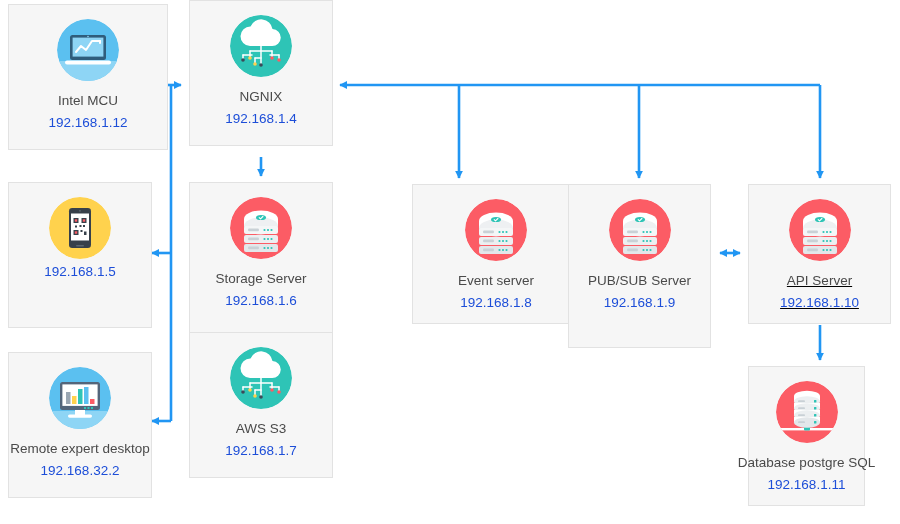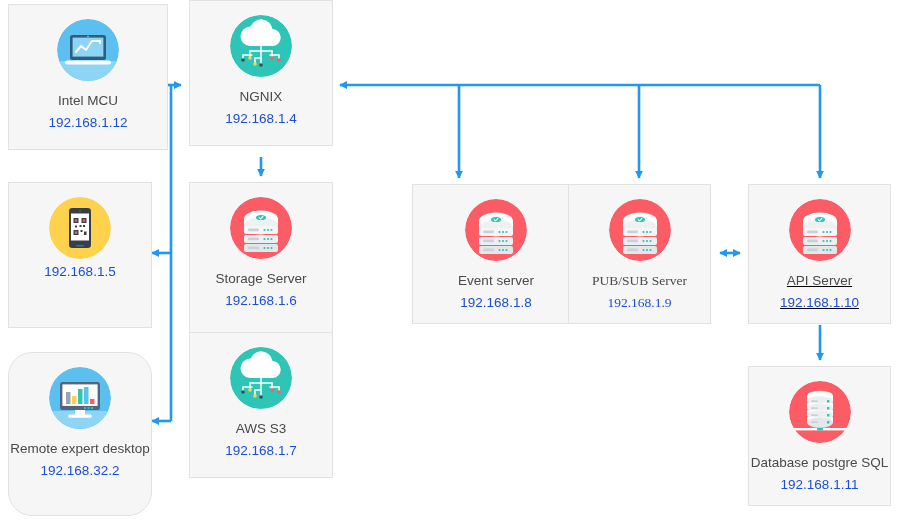--- a/index.html
+++ b/index.html
@@ -258,21 +258,21 @@
           <circle cx="34.5" cy="51" r="1.1"></circle>
             <circle cx="38" cy="51" r="1.1"></circle>
             <circle cx="41.5" cy="51" r="1.1"></circle>
         </g>
       </svg>
     </div>
     <div class="node-label">Event server</div>
     <div class="node-ip">192.168.1.8</div>
   </div>
 
-  <div class="node" style="left:568px; top:184px; width:143px; height:140px;font-family:Liberation Serif, serif;">
+  <div class="node" style="left:568px; top:184px; width:143px; height:164px;">
     <div class="node-icon">
       <svg class="ic-svg" viewBox="0 0 62 62">
         <circle cx="31" cy="31" r="31" fill="#fc5c65"></circle>
         <ellipse cx="31" cy="22" rx="17" ry="8.5" fill="#ffffff"></ellipse>
         <rect x="14" y="22" width="34" height="7" fill="#ffffff"></rect>
         <ellipse cx="31" cy="29" rx="17" ry="8.5" fill="#eef0f2"></ellipse>
         <ellipse cx="31" cy="20.5" rx="5" ry="2.6" fill="#2ec4b6"></ellipse>
         <path d="M29.2,20.6 l1.3,1.2 l2.4,-2.3" stroke="#ffffff" stroke-width="1.1" fill="none" stroke-linecap="round" stroke-linejoin="round"></path>
         <rect x="14" y="29" width="34" height="8" rx="2" fill="#f4f6f7"></rect>
         <rect x="14" y="38" width="34" height="8" rx="2" fill="#eceff1"></rect>
@@ -326,21 +326,21 @@
           <circle cx="34.5" cy="51" r="1.1"></circle>
             <circle cx="38" cy="51" r="1.1"></circle>
             <circle cx="41.5" cy="51" r="1.1"></circle>
         </g>
       </svg>
     </div>
     <div class="node-label">API Server</div>
     <div class="node-ip">192.168.1.10</div>
   </div>
 
-  <div class="node" style="left:8px; top:352px; width:144px; height:164px;border-radius:24px;">
+  <div class="node" style="left:8px; top:352px; width:144px; height:146px;">
     <div class="node-icon">
       <svg class="ic-svg" viewBox="0 0 62 62">
         <circle cx="31" cy="31" r="31" fill="#5bc0f0"></circle>
         <path d="M0,44 a31,31 0 0 0 62,0 z" fill="#8ed5f5"></path>
         <rect x="11" y="15" width="40" height="28" rx="2.5" fill="#53657a"></rect>
         <rect x="13.4" y="17.4" width="35.2" height="21.5" fill="#ffffff"></rect>
         <g>
           <rect x="17" y="25" width="4.5" height="12" fill="#9aa6b2"></rect>
           <rect x="23" y="29" width="4.5" height="8" fill="#ffd24d"></rect>
           <rect x="29" y="22" width="4.5" height="15" fill="#2ec4b6"></rect>
@@ -383,21 +383,21 @@
         <circle cx="20" cy="43" r="1.8" fill="#ffd24d"></circle>
         <circle cx="42" cy="43" r="1.8" fill="#fc5c65"></circle>
         <circle cx="25" cy="49" r="1.8" fill="#ffd24d"></circle>
         <circle cx="31" cy="50" r="1.8" fill="#3b4a59"></circle>
       </svg>
     </div>
     <div class="node-label">AWS S3</div>
     <div class="node-ip">192.168.1.7</div>
   </div>
 
-  <div class="node" style="left:748px; top:366px; width:143px; height:140px;">
+  <div class="node" style="left:748px; top:366px; width:117px; height:140px;">
     <div class="node-icon">
       <svg class="ic-svg" viewBox="0 0 62 62">
         <circle cx="31" cy="31" r="31" fill="#fc5c65"></circle>
         <rect x="4" y="47" width="54" height="2.4" fill="#ffffff"></rect>
         <rect x="29.4" y="41" width="3.2" height="7" fill="#ffffff"></rect>
         <rect x="28" y="45.5" width="6" height="4" rx="1" fill="#2ec4b6"></rect>
         <g>
           <ellipse cx="31" cy="15" rx="13" ry="5.2" fill="#ffffff"></ellipse>
           <rect x="18" y="15" width="26" height="5.5" fill="#ffffff"></rect>
           <ellipse cx="31" cy="20.5" rx="13" ry="5.2" fill="#eceff1"></ellipse>

